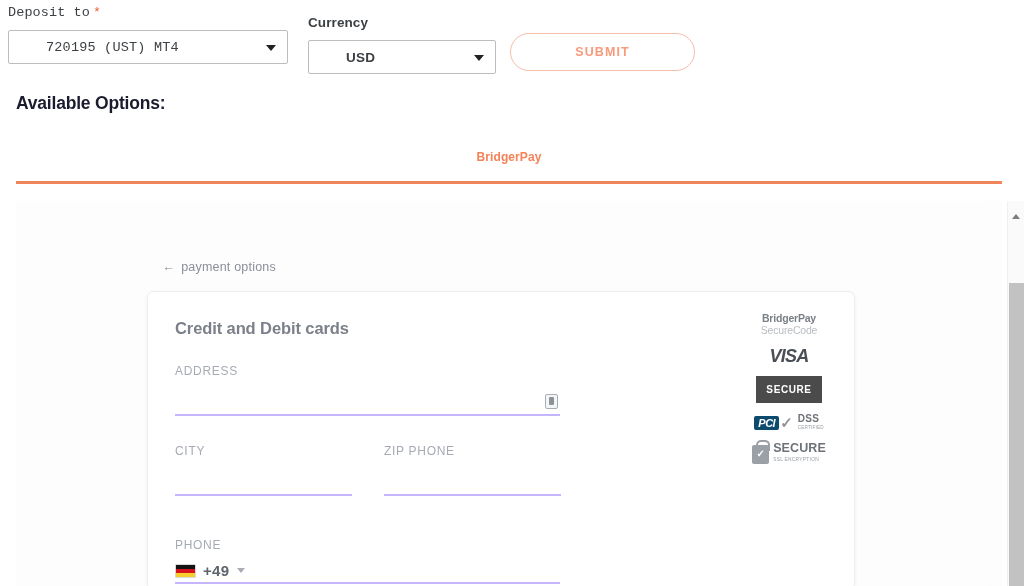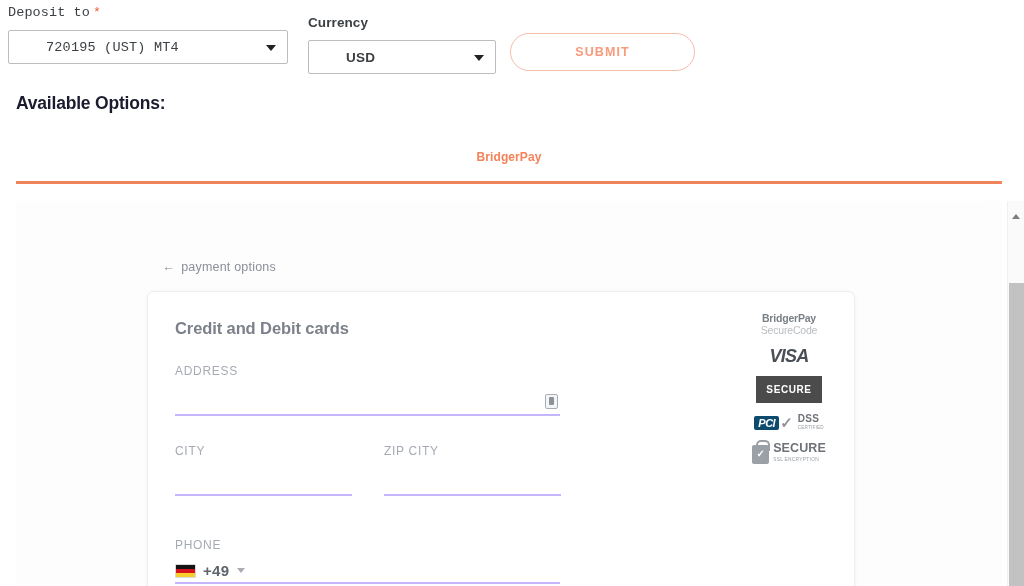--- a/index.html
+++ b/index.html
@@ -240,21 +240,21 @@
             <span class="addr-icon"></span>
           </div>
         </div>
 
         <div class="fi" style="left:27px; top:152px; width:177px;">
           <div class="f-label">CITY</div>
           <div class="f-line" style="margin-top:11px;"></div>
         </div>
 
         <div class="fi" style="left:236px; top:152px; width:177px;">
-          <div class="f-label">ZIP CITY</div>
+          <div class="f-label">ZIP PHONE</div>
           <div class="f-line" style="margin-top:11px;"></div>
         </div>
 
         <div class="fi" style="left:27px; top:246px; width:385px;">
           <div class="f-label">PHONE</div>
           <div class="f-line" style="margin-top:5px;">
             <div class="phone-row">
               <span class="flag">
                 <i class="s1"></i>
                   <i class="s2"></i>

